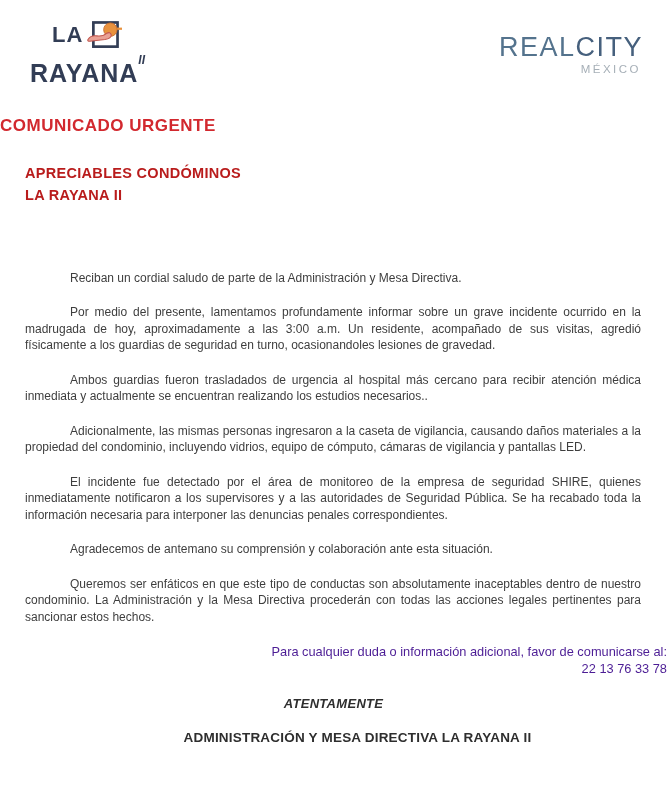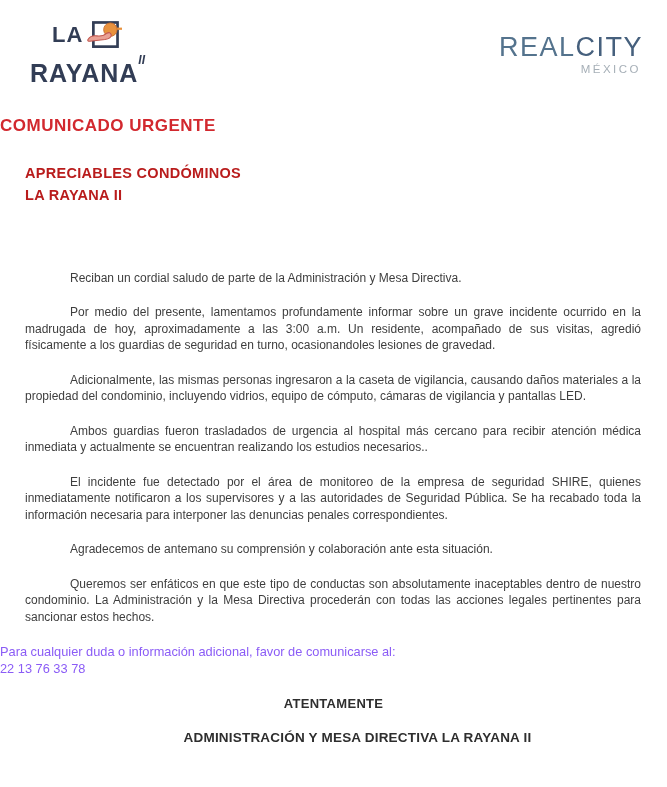--- a/index.html
+++ b/index.html
@@ -69,24 +69,24 @@
   .body-text {
     margin:63px 26px 0 25px;
     font-size:12px;
     line-height:16.5px;
     text-align:justify;
     color:#3e3e3e;
   }
   .body-text p { margin:0 0 18px 0; text-indent:45px; }
 
   
-  .contact { text-align:left; font-size:12.8px; line-height:17px; color:#8b5cf6; margin-top:0; }
+  .contact { text-align:right; font-size:12.8px; line-height:17px; color:#4c1d95; margin-top:0; }
   .closing {
     text-align:center; font-weight:700; font-size:13px; color:#2e2e2e;
-    margin-top:19px; letter-spacing:0.3px;
+    margin-top:19px; letter-spacing:0.3px;font-style:italic;
   }
   .signature {
     text-align:center; font-weight:700; font-size:13.5px; color:#2e2e2e;
     line-height:1.45; margin-top:17px; letter-spacing:0.2px;padding-left:48px;
   }
 </style>
 </head>
 <body>
 
 <div class="page">
@@ -116,22 +116,22 @@
   <div class="urgent-title">COMUNICADO URGENTE</div>
 
   <div class="addressee">
     <div>APRECIABLES CONDÓMINOS</div>
     <div>LA RAYANA II</div>
   </div>
 
   <div class="body-text">
     <p>Reciban un cordial saludo de parte de la Administración y Mesa Directiva.</p>
     <p>Por medio del presente, lamentamos profundamente informar sobre un grave incidente ocurrido en la madrugada de hoy, aproximadamente a las 3:00 a.m. Un residente, acompañado de sus visitas, agredió físicamente a los guardias de seguridad en turno, ocasionandoles lesiones de gravedad.</p>
+    <p>Ambos guardias fueron trasladados de urgencia al hospital más cercano para recibir atención médica inmediata y actualmente se encuentran realizando los estudios necesarios..</p>
     <p>Adicionalmente, las mismas personas ingresaron a la caseta de vigilancia, causando daños materiales a la propiedad del condominio, incluyendo vidrios, equipo de cómputo, cámaras de vigilancia y pantallas LED.</p>
-    <p>Ambos guardias fueron trasladados de urgencia al hospital más cercano para recibir atención médica inmediata y actualmente se encuentran realizando los estudios necesarios..</p>
     <p>El incidente fue detectado por el área de monitoreo de la empresa de seguridad SHIRE, quienes inmediatamente notificaron a los supervisores y a las autoridades de Seguridad Pública. Se ha recabado toda la información necesaria para interponer las denuncias penales correspondientes.</p>
     <p>Agradecemos de antemano su comprensión y colaboración ante esta situación.</p>
     <p>Queremos ser enfáticos en que este tipo de conductas son absolutamente inaceptables dentro de nuestro condominio. La Administración y la Mesa Directiva procederán con todas las acciones legales pertinentes para sancionar estos hechos.</p>
   </div>
 
   <div class="contact">
     <div>Para cualquier duda o información adicional, favor de comunicarse al:</div>
     <div>22 13 76 33 78</div>
   </div>
 

